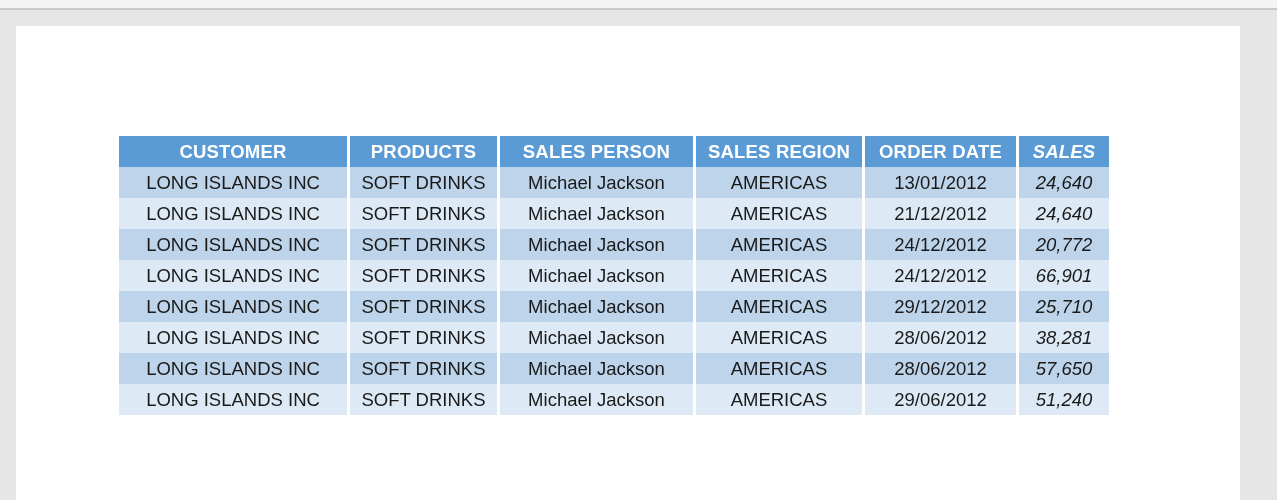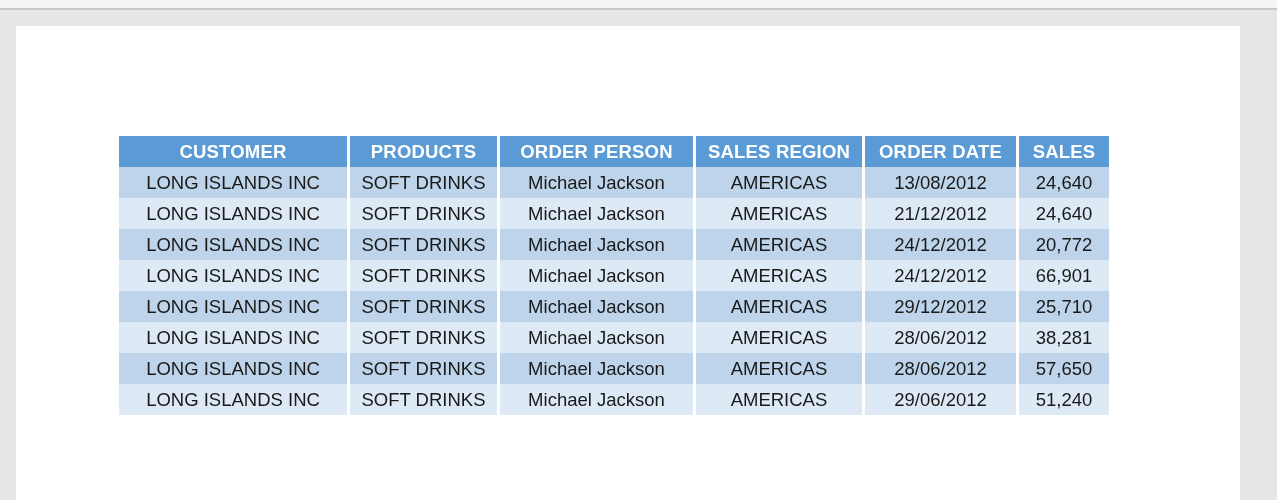--- a/index.html
+++ b/index.html
@@ -64,20 +64,21 @@
     padding: 0;
     text-align: center;
     vertical-align: middle;
     border-right: 3px solid #ffffff;
     overflow: hidden;
     white-space: nowrap;
   }
   #sales-table th:last-child,
   #sales-table td:last-child {
     border-right: none;
+    font-style: italic;
   }
 
   #sales-table thead th {
     background: #5b9bd5;
     color: #ffffff;
     font-size: 18.5px;
     font-weight: bold;
     letter-spacing: 0.2px;
   }
 
@@ -111,33 +112,33 @@
         <col class="col-products">
         <col class="col-salesperson">
         <col class="col-salesregion">
         <col class="col-orderdate">
         <col class="col-sales">
       </colgroup>
       <thead>
         <tr>
           <th>CUSTOMER</th>
           <th>PRODUCTS</th>
-          <th>ORDER PERSON</th>
+          <th>SALES PERSON</th>
           <th>SALES REGION</th>
           <th>ORDER DATE</th>
           <th>SALES</th>
         </tr>
       </thead>
       <tbody id="sales-table-body">
           <tr class="row-odd">
             <td>LONG ISLANDS INC</td>
             <td>SOFT DRINKS</td>
             <td>Michael Jackson</td>
             <td>AMERICAS</td>
-            <td>13/08/2012</td>
+            <td>13/01/2012</td>
             <td>24,640</td>
           </tr>
           <tr class="row-even">
             <td>LONG ISLANDS INC</td>
             <td>SOFT DRINKS</td>
             <td>Michael Jackson</td>
             <td>AMERICAS</td>
             <td>21/12/2012</td>
             <td>24,640</td>
           </tr>

